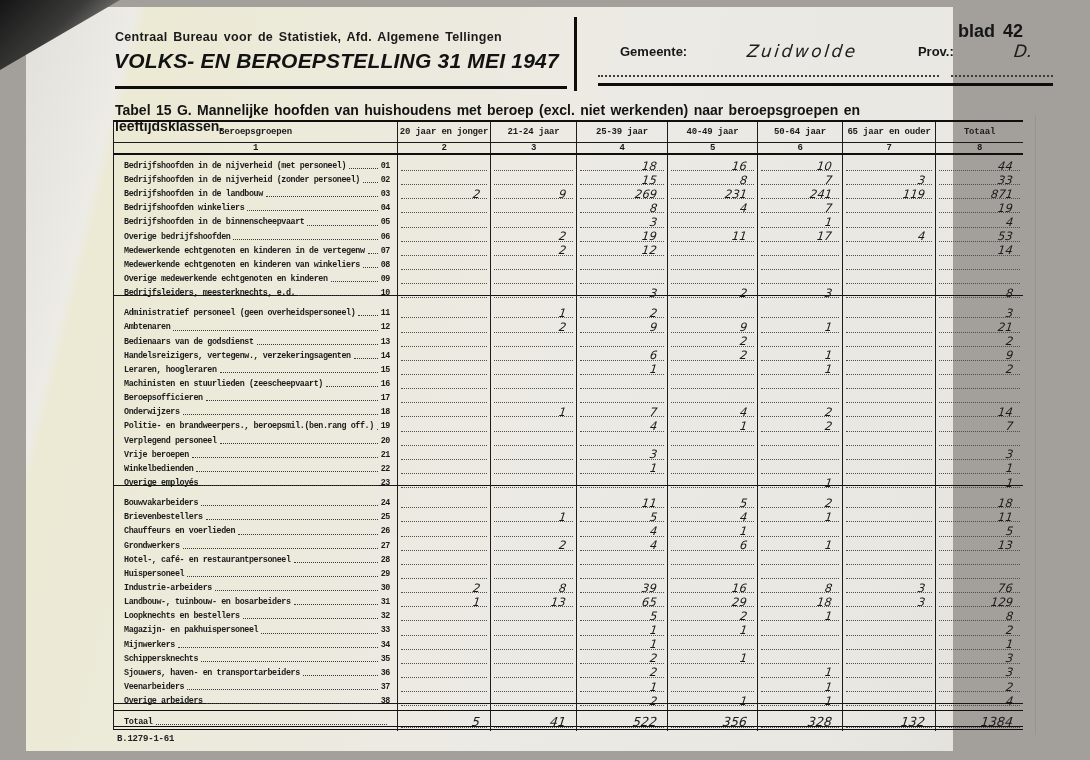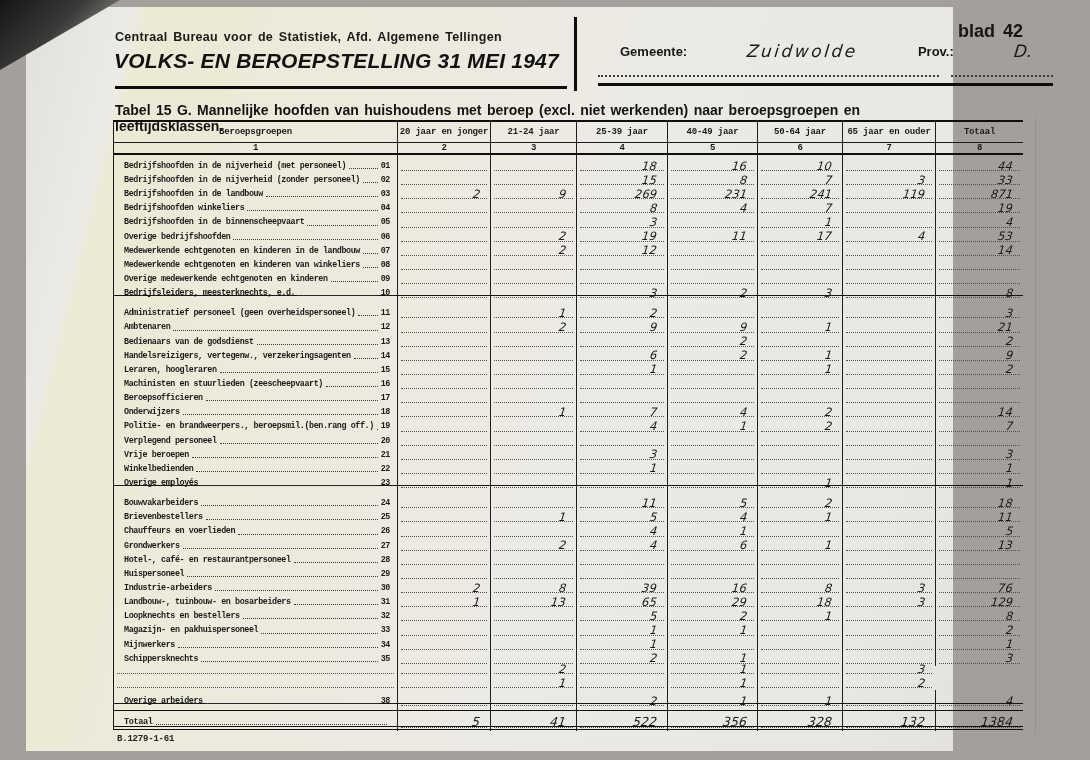--- a/index.html
+++ b/index.html
@@ -298,21 +298,21 @@
           </div>
     <div class="cell num-cell">
             <span class="val">4</span>
           </div>
     <div class="cell num-cell">
             <span class="val">53</span>
           </div>
   </div>
         <div class="grid8 trow">
     <div class="cell label-cell">
-      <span class="rlabel">Medewerkende echtgenoten en kinderen in de landbouw</span>
+      <span class="rlabel">Medewerkende echtgenoten en kinderen in de vertegenw</span>
       <span class="leader"></span>
       <span class="rcode">07</span>
     </div>
     <div class="cell num-cell">
             <span class="val"></span>
           </div>
     <div class="cell num-cell">
             <span class="val">2</span>
           </div>
     <div class="cell num-cell">
@@ -1129,20 +1129,25 @@
             <span class="val"></span>
           </div>
     <div class="cell num-cell">
             <span class="val"></span>
           </div>
     <div class="cell num-cell">
             <span class="val">3</span>
           </div>
   </div>
         <div class="grid8 trow">
+    <div class="cell label-cell">
+      <span class="rlabel">Sjouwers, haven- en transportarbeiders</span>
+      <span class="leader"></span>
+      <span class="rcode">36</span>
+    </div>
     <div class="cell num-cell">
             <span class="val"></span>
           </div>
     <div class="cell num-cell">
             <span class="val"></span>
           </div>
     <div class="cell num-cell">
             <span class="val">2</span>
           </div>
     <div class="cell num-cell">
@@ -1152,20 +1157,25 @@
             <span class="val">1</span>
           </div>
     <div class="cell num-cell">
             <span class="val"></span>
           </div>
     <div class="cell num-cell">
             <span class="val">3</span>
           </div>
   </div>
         <div class="grid8 trow">
+    <div class="cell label-cell">
+      <span class="rlabel">Veenarbeiders</span>
+      <span class="leader"></span>
+      <span class="rcode">37</span>
+    </div>
     <div class="cell num-cell">
             <span class="val"></span>
           </div>
     <div class="cell num-cell">
             <span class="val"></span>
           </div>
     <div class="cell num-cell">
             <span class="val">1</span>
           </div>
     <div class="cell num-cell">

